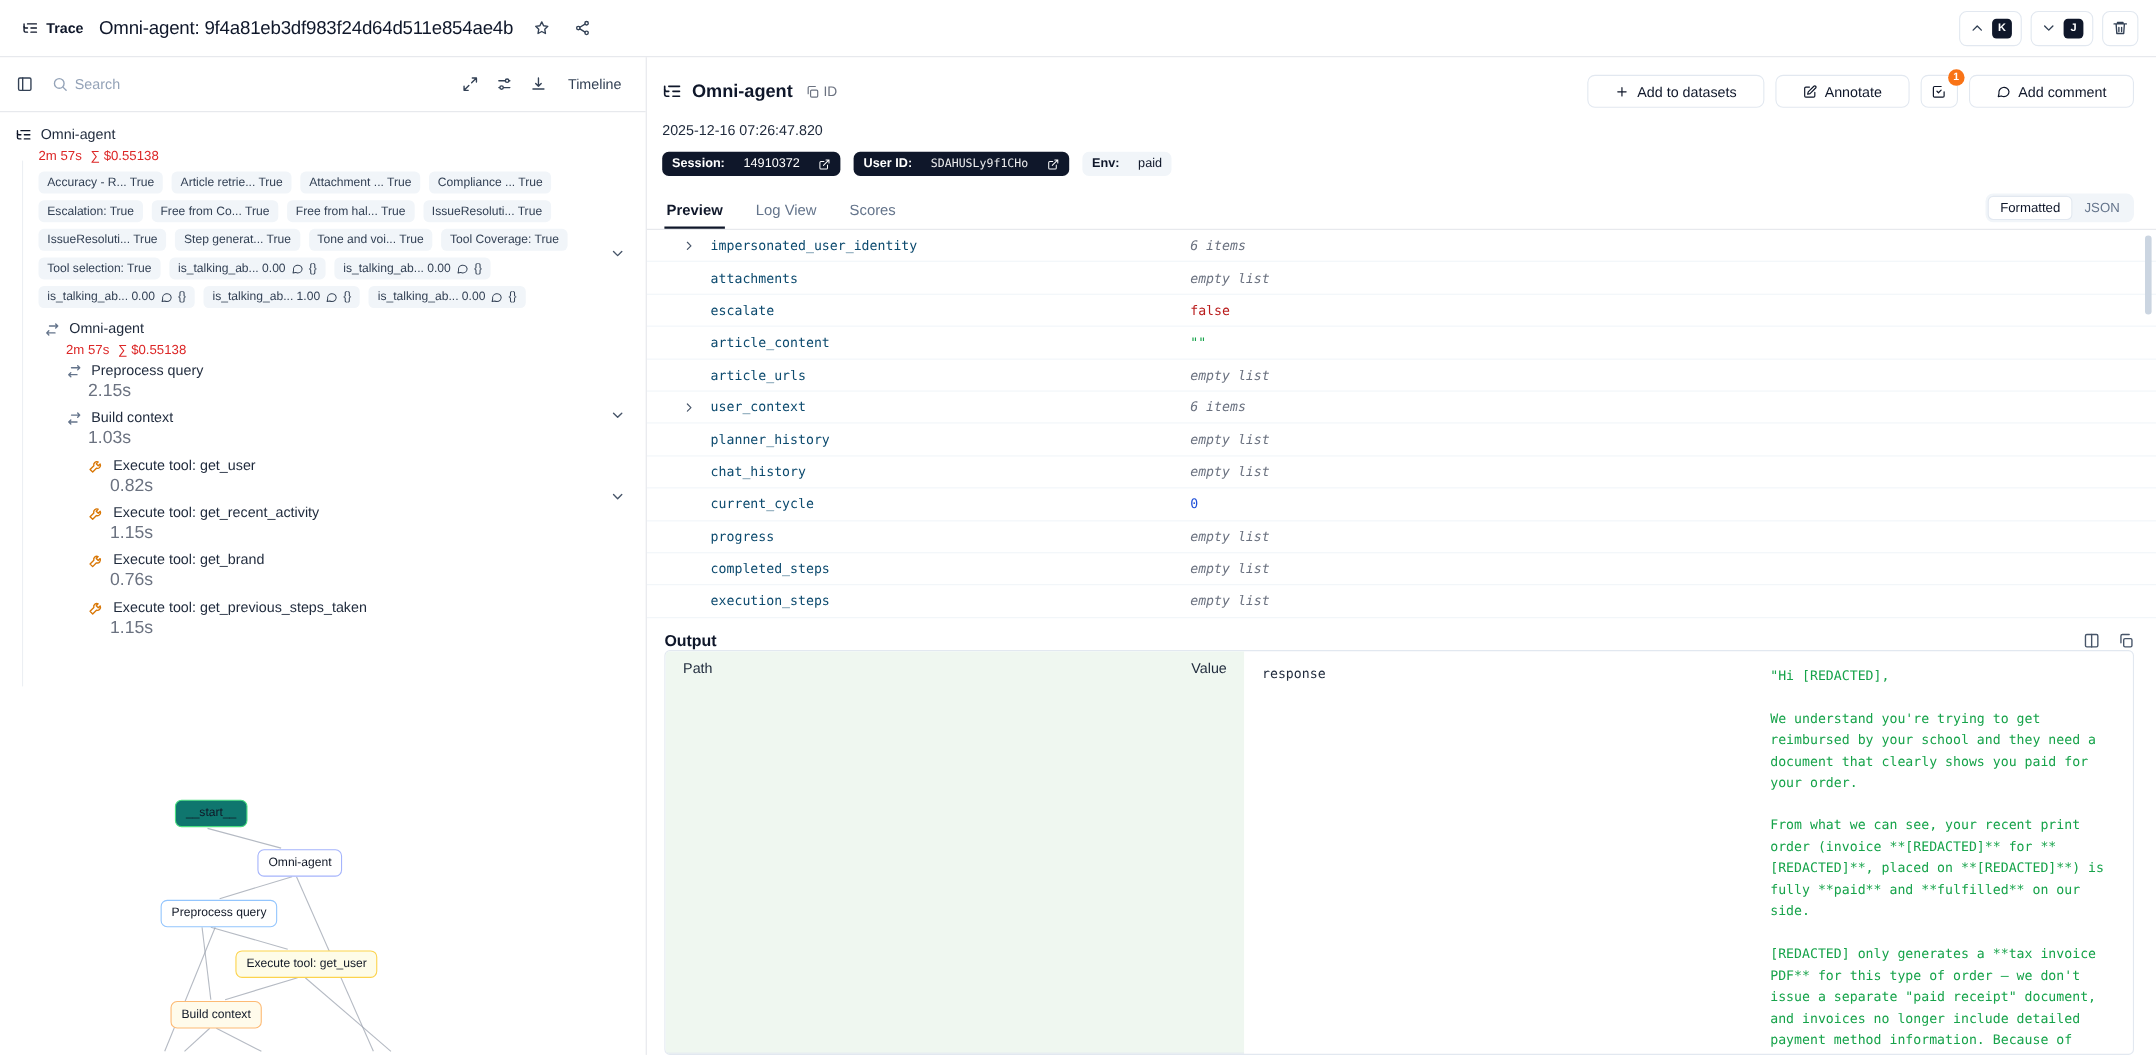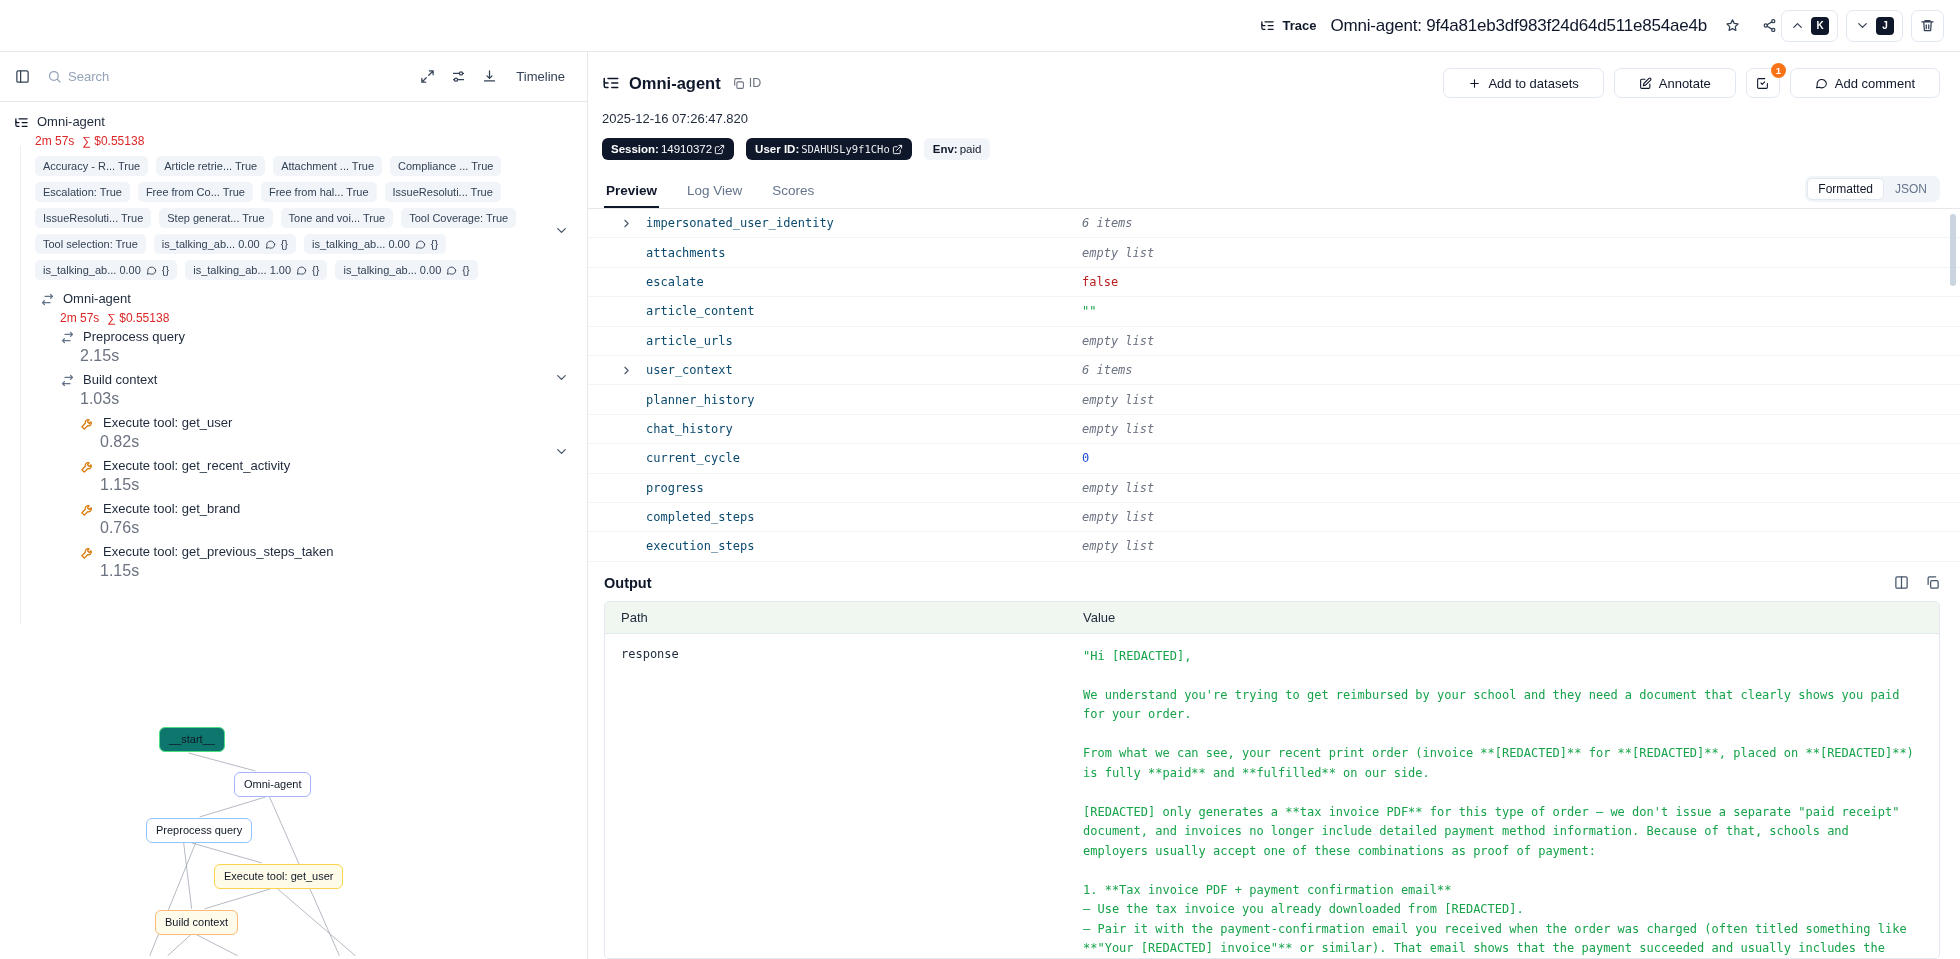--- a/index.html
+++ b/index.html
@@ -8,21 +8,21 @@
     --border:#e5e7eb; --border2:#e2e8f0; --muted:#6b7280;
   }
   *{box-sizing:border-box;margin:0;padding:0}
   html,body{width:1960px;height:959px}
   body{font-family:"Liberation Sans",sans-serif;font-size:13px;color:#0f172a;background:#fff;overflow:hidden}
   button{font:inherit;color:inherit;background:none;border:none;cursor:pointer}
   svg.ic{width:15px;height:15px;stroke:currentColor;fill:none;stroke-width:2;stroke-linecap:round;stroke-linejoin:round;flex:none}
   svg.ic-lg{width:18px;height:18px} svg.ic-sm{width:13px;height:13px} svg.ic-xs{width:11px;height:11px}
 
   
-  .topbar{height:52px;border-bottom:1px solid var(--border);display:flex;align-items:center;justify-content:flex-end;padding:0 16px 0 20px}
+  .topbar{height:52px;border-bottom:1px solid var(--border);display:flex;align-items:center;justify-content:space-between;padding:0 16px 0 20px}
   .tb-left{display:flex;align-items:center;gap:14px;min-width:0}
   .tb-trace{display:flex;align-items:center;gap:7px;font-weight:700;font-size:13px}
   .tb-title{font-size:17px;font-weight:400;letter-spacing:-.2px;white-space:nowrap}
   .iconbtn{color:#334155;display:flex;align-items:center;padding:4px;border-radius:6px}
   .tb-right{display:flex;gap:8px;align-items:center}
   .navbtn{height:32px;border:1px solid var(--border2);border-radius:7px;display:flex;align-items:center;gap:6px;padding:0 8px;color:#334155;background:#fff}
   .keycap{width:18px;height:18px;background:var(--darkbg);color:#fff;border-radius:4px;font-size:10px;font-weight:700;display:flex;align-items:center;justify-content:center}
 
   .content{display:flex;height:907px}
 
@@ -61,21 +61,21 @@
   .mh{padding:16px 20px 0 14px}
   .mh-row1{display:flex;align-items:center;gap:9px}
   .mh-row1 h2{font-size:16.5px;font-weight:700}
   .idchip{display:flex;align-items:center;gap:4px;color:var(--muted);font-size:12.5px;margin-left:2px}
   .mh-actions{margin-left:auto;display:flex;gap:10px;align-items:center}
   .abtn{height:30px;border:1px solid var(--border2);border-radius:7px;background:#fff;display:flex;align-items:center;gap:7px;padding:0 24px;font-size:13px;font-weight:500;color:#0f172a}
   .qbtn{position:relative;width:34px;justify-content:center;padding:0}
   .qbadge{position:absolute;top:-6px;right:-7px;min-width:15px;height:15px;background:var(--orange);color:#fff;font-size:9.5px;font-weight:700;border-radius:8px;display:flex;align-items:center;justify-content:center;padding:0 4px}
   .mh-ts{margin-top:13px;font-size:13px;color:#1e293b}
   .mh-badges{margin-top:12px;display:flex;gap:12px}
-  .pill{display:inline-flex;align-items:center;gap:2px;border-radius:6px;padding:5px 9px;font-size:11.5px}
+  .pill{display:inline-flex;align-items:center;gap:17px;border-radius:6px;padding:5px 9px;font-size:11.5px}
   .pill.dark{background:var(--darkbg);color:#fff}
   .pill b{font-weight:700}
   .pill .mono{font-family:"DejaVu Sans Mono",monospace;font-size:10.5px;opacity:.92}
   .pill.light{background:#f1f5f9;color:#0f172a}
 
   .tabsrow{display:flex;align-items:flex-end;gap:26px;padding:0 20px 0 16px;margin-top:16px;border-bottom:1px solid var(--border)}
   .tab{font-size:13.5px;color:#64748b;padding:0 2px 10px;cursor:pointer}
   .tab.active{color:#0f172a;font-weight:600;box-shadow:inset 0 -2px 0 #0f172a}
   .fmt-toggle{margin-left:auto;margin-bottom:6px;background:#f1f5f9;border-radius:7px;padding:2px;display:flex;font-size:12px;align-items:center}
   .seg{padding:3px 10px;border-radius:5px;color:#64748b;border:1px solid transparent}
@@ -89,21 +89,21 @@
   .v-meta{font-style:italic;color:var(--muted)}
   .v-bool{color:var(--boolred)}
   .v-str{color:var(--green)}
   .v-num{color:var(--blue)}
   .scroll-thumb{position:absolute;right:4px;top:5px;width:6px;height:72px;border-radius:3px;background:#cbd5e1}
 
   .outsec{padding:13px 20px 0 16px;flex:1;display:flex;flex-direction:column;min-height:0}
   .out-head{display:flex;align-items:center}
   .out-head .ttl{font-size:14.5px;font-weight:700}
   .out-icons{margin-left:auto;display:flex;gap:16px;color:#475569}
-  .outtable{margin-top:10px;border:1px solid var(--border2);border-radius:5px;flex:1;overflow:hidden;display:flex;flex-direction:column;min-height:0}
+  .outtable{border:1px solid var(--border2);border-radius:5px;flex:1;overflow:hidden;display:flex;flex-direction:row;min-height:0}
   .ot-head{display:grid;grid-template-columns:462px 1fr;background:#eff7f0;border-bottom:1px solid var(--border2);flex:none}
   .ot-head>div{padding:8px 16px;font-size:13px;color:#1e293b}
   .ot-row{display:grid;grid-template-columns:462px 1fr;flex:1;min-height:0;overflow:hidden}
   .ot-path{padding:13px 16px;font-family:"DejaVu Sans Mono",monospace;font-size:12px;color:#1e293b}
   .ot-val{padding:13px 18px 13px 16px;font-family:"DejaVu Sans Mono",monospace;font-size:12px;line-height:19.5px;color:var(--green);white-space:pre-wrap}
 </style>
 </head>
 <body>
 
 <header class="topbar">

